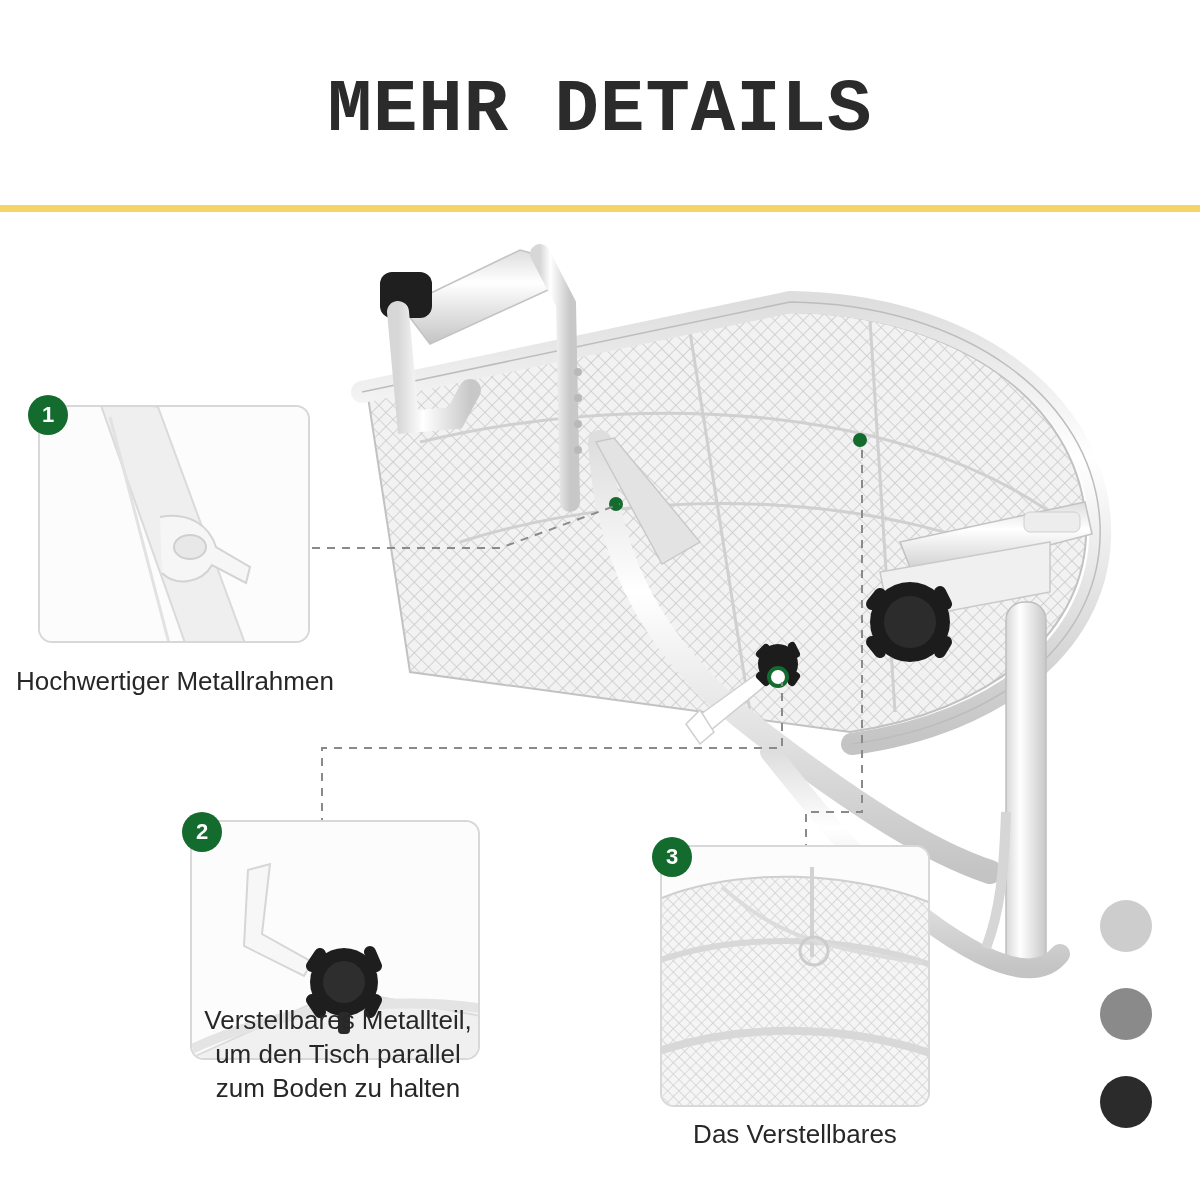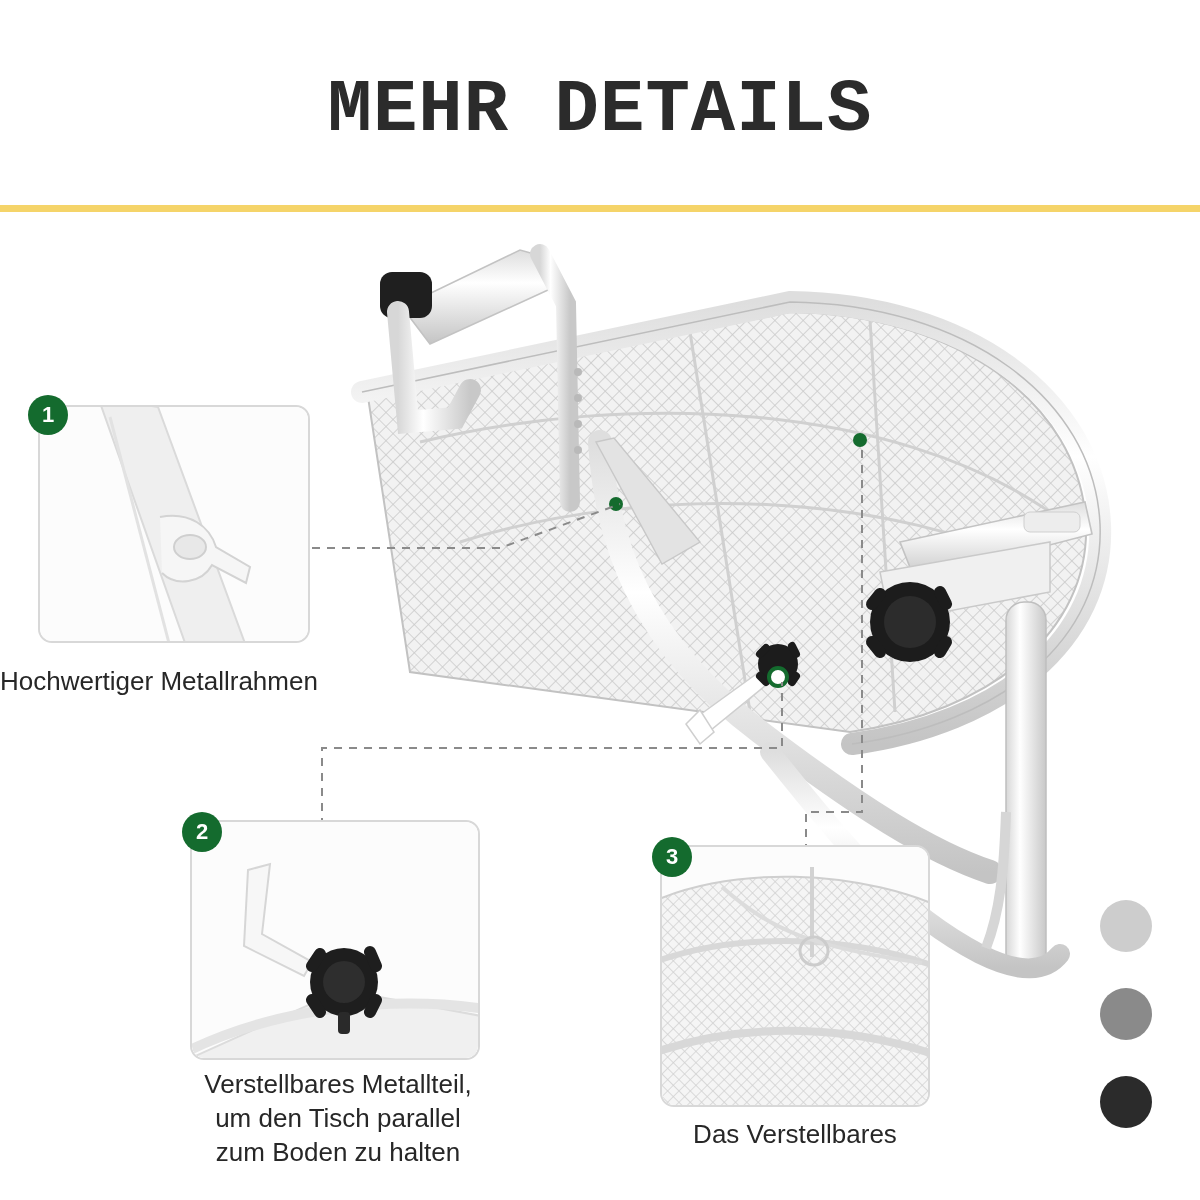--- a/index.html
+++ b/index.html
@@ -86,26 +86,26 @@
     position: absolute;
     font-size: 26px;
     color: #272727;
     line-height: 1.3;
     text-align: center;
   }
 
   
   #card1 { left: 38px; top: 405px; width: 272px; height: 238px; }
   #badge1 { left: 38px; top: 405px; transform: translate(-10px,-10px); }
-  #cap1 { left: 0px; top: 665px; width: 452px; text-align: left; box-sizing: border-box; }
+  #cap1 { left: 0px; top: 665px; width: 452px; text-align: left; padding-left: 16px; box-sizing: border-box; }
 
   
   #card2 { left: 190px; top: 820px; width: 290px; height: 240px; }
   #badge2 { left: 190px; top: 820px; transform: translate(-8px,-8px); }
-  #cap2 { left: 128px; top: 1068px; width: 420px; }
+  #cap2 { left: 128px; top: 1004px; width: 420px; }
 
   
   #card3 { left: 660px; top: 845px; width: 270px; height: 262px; }
   #badge3 { left: 660px; top: 845px; transform: translate(-8px,-8px); }
   #cap3 { left: 600px; top: 1118px; width: 390px; }
 
   
   .swatches {
     position: absolute;
     right: 42px;

